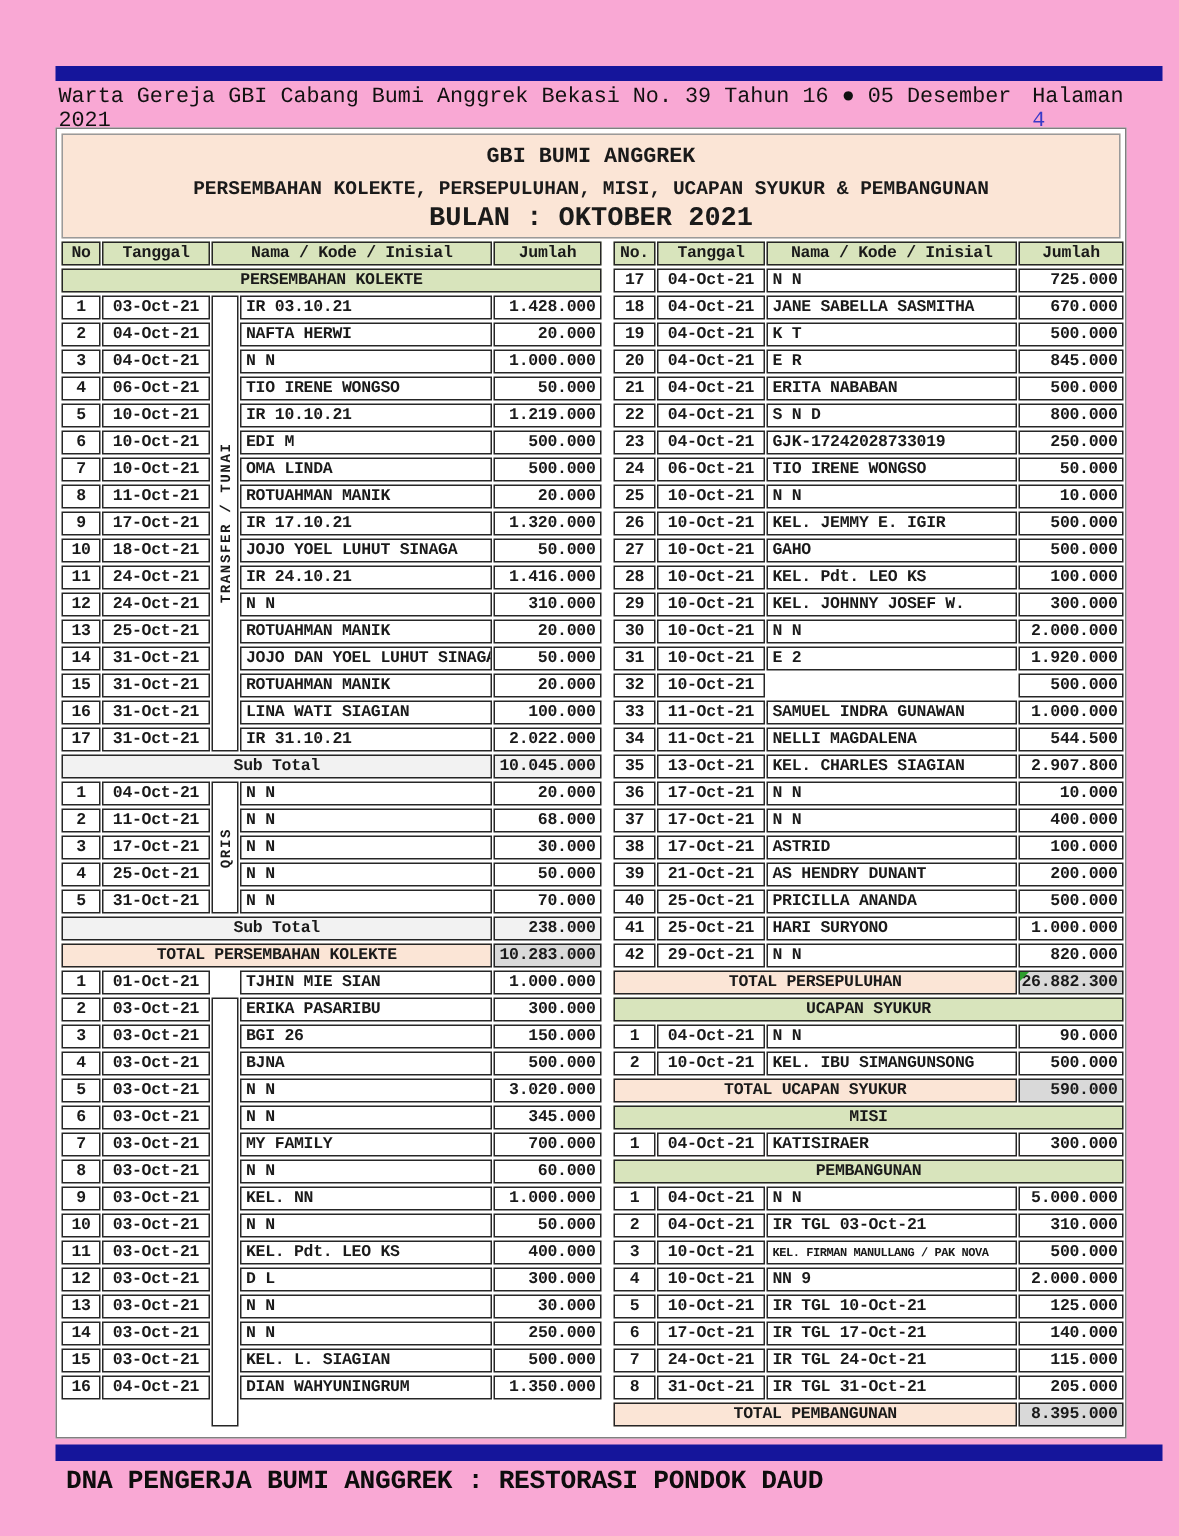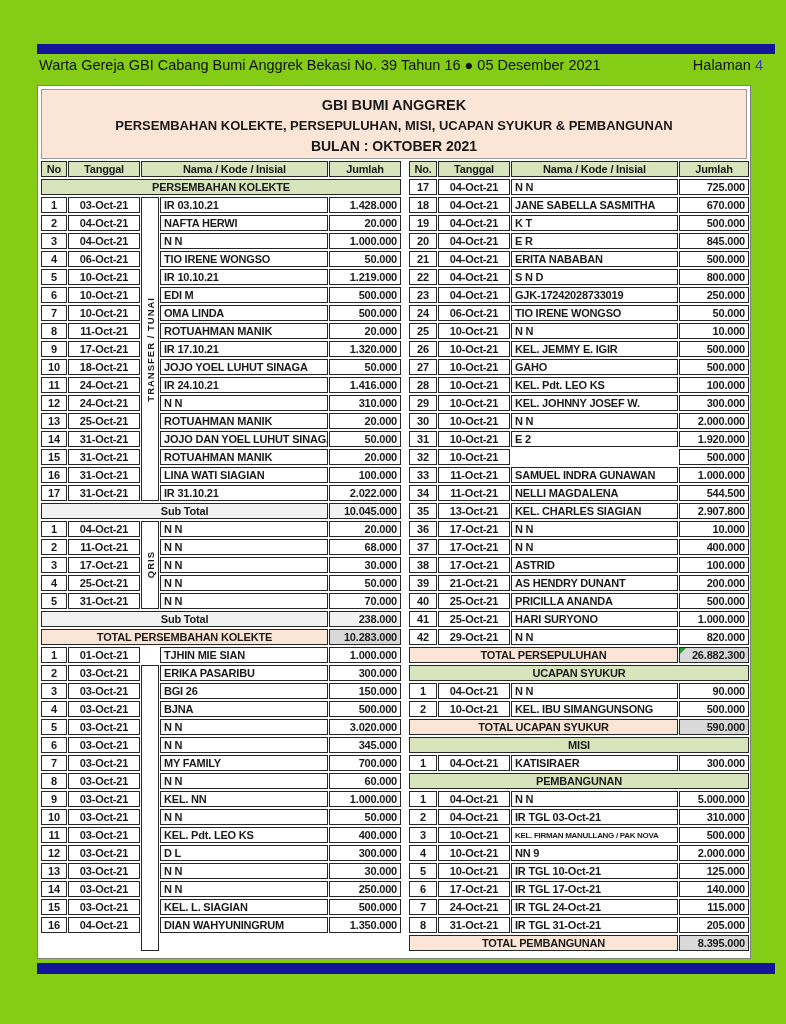--- a/index.html
+++ b/index.html
@@ -1,30 +1,30 @@
 <!DOCTYPE html>
 <html><head>
 <meta charset="utf-8">
 <style>
   html,body{margin:0;padding:0;background:#fff;}
-  .page{position:relative;width:786px;height:1024px;background:#84cc16;overflow:hidden;
-        font-family:Liberation Sans, sans-serif;color:#1a1a1a;}
+  .page{position:relative;width:786px;height:1024px;background:#f9a8d4;overflow:hidden;
+        font-family:Liberation Mono, monospace;color:#1a1a1a;}
   .bar{position:absolute;left:37px;width:738px;height:10px;background:#15159b;}
   .bar.top{top:44px;}
   .bar.bottom{top:963px;height:11px;}
   .masthead{position:absolute;left:39px;top:57px;width:724px;display:flex;
             justify-content:space-between;font-size:14.5px;color:#111;}
   .pagenum{color:#3a3ac8;}
   .tablebox{position:absolute;left:37px;top:85px;width:714px;height:874px;
             border:1px solid #808080;background:#fff;box-sizing:border-box;padding:3px;}
   .titleblock{background:#fbe5d6;border:1px solid #9a9a9a;box-sizing:border-box;height:70px;
               text-align:center;padding-top:5px;}
   .titleblock .t1{font-size:14.5px;font-weight:700;line-height:20px;}
   .titleblock .t2{font-size:13px;font-weight:700;line-height:21px;}
-  .titleblock .t3{font-size:14px;font-weight:700;line-height:21px;}
+  .titleblock .t3{font-size:18px;font-weight:700;line-height:21px;}
   .cols{display:flex;gap:8px;margin-top:2px;}
   .half{position:relative;}
   #left-body{width:360px;}
   #right-body{width:340px;}
   .r{display:flex;column-gap:1px;height:16px;margin-bottom:2px;}
   .c{border:1px solid #262626;box-sizing:border-box;background:#fff;font-size:11px;
      font-weight:700;display:flex;align-items:center;padding:0 3px;overflow:hidden;
      white-space:nowrap;letter-spacing:-0.2px;}
   .ctr{justify-content:center;}
   .num{justify-content:flex-end;}
@@ -605,13 +605,14 @@
           </div>
           <div class="r">
             <div class="c totlbl" style="width: 269px;">TOTAL PEMBANGUNAN</div>
             <div class="c totval num" style="width: 70px;">8.395.000</div>
           </div>
         </div>
     </div>
   </div>
 
   <div class="bar bottom"></div>
+  <div class="footerline">DNA PENGERJA BUMI ANGGREK : RESTORASI PONDOK DAUD</div>
 </div>
 
 </body></html>

